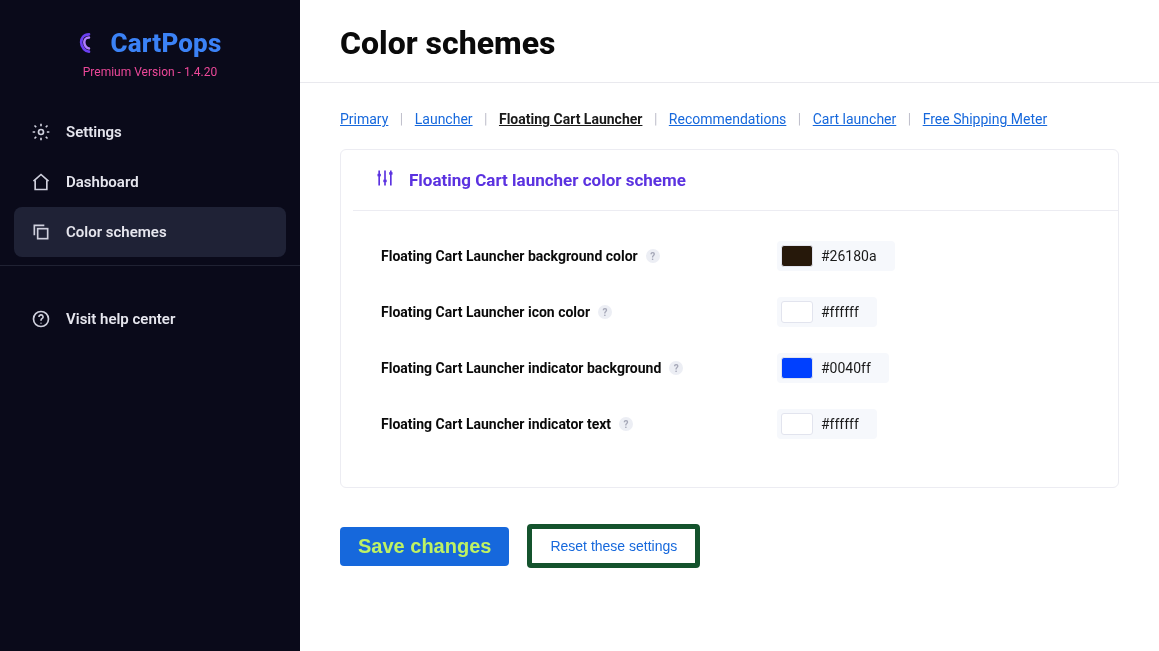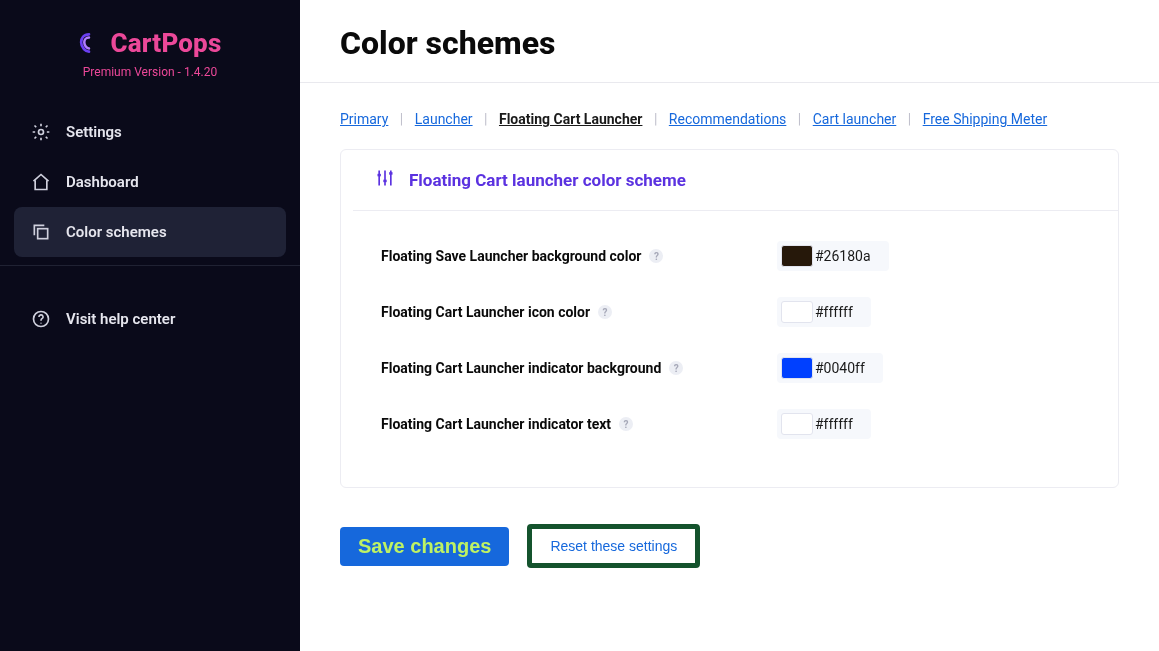--- a/index.html
+++ b/index.html
@@ -25,21 +25,21 @@
       text-align: center;
     }
     .brand-row {
       display: inline-flex;
       align-items: center;
       gap: 10px;
     }
     .brand-name {
       font-size: 26px;
       font-weight: 800;
-      color: #ec4899;
+      color: #3b82f6;
       letter-spacing: 0.2px;
     }
     .brand-sub {
       font-size: 12px;
       color: #ec4899;
       margin-top: 4px;
     }
     .nav {
       margin-top: 20px;
       padding: 0 14px;
@@ -155,21 +155,21 @@
       font-size: 10px;
       font-weight: 700;
       display: inline-flex;
       align-items: center;
       justify-content: center;
       cursor: pointer;
     }
     .field {
       display: inline-flex;
       align-items: center;
-      gap: 2px;
+      gap: 8px;
       background: #f6f8fc;
       border-radius: 4px;
       padding: 4px 18px 4px 4px;
     }
     .swatch {
       width: 32px;
       height: 22px;
       border-radius: 3px;
       border: 1px solid #e2e4ee;
       cursor: pointer;
@@ -303,21 +303,21 @@
             <rect x="17" y="5" width="4" height="3" fill="#5b32e0" stroke="none"></rect>
           </svg>
         </span>
         <span class="panel-title">Floating Cart launcher color scheme</span>
       </div>
 
       <div class="panel-body">
 
         <div class="row">
           <div class="row-label-wrap">
-            <span class="row-label">Floating Save Launcher background color</span>
+            <span class="row-label">Floating Cart Launcher background color</span>
             <span class="help">?</span>
           </div>
           <div class="field">
             <span class="swatch" style="background:#26180a"></span>
             <span class="color-code">#26180a</span>
           </div>
         </div>
 
         <div class="row">
           <div class="row-label-wrap">

